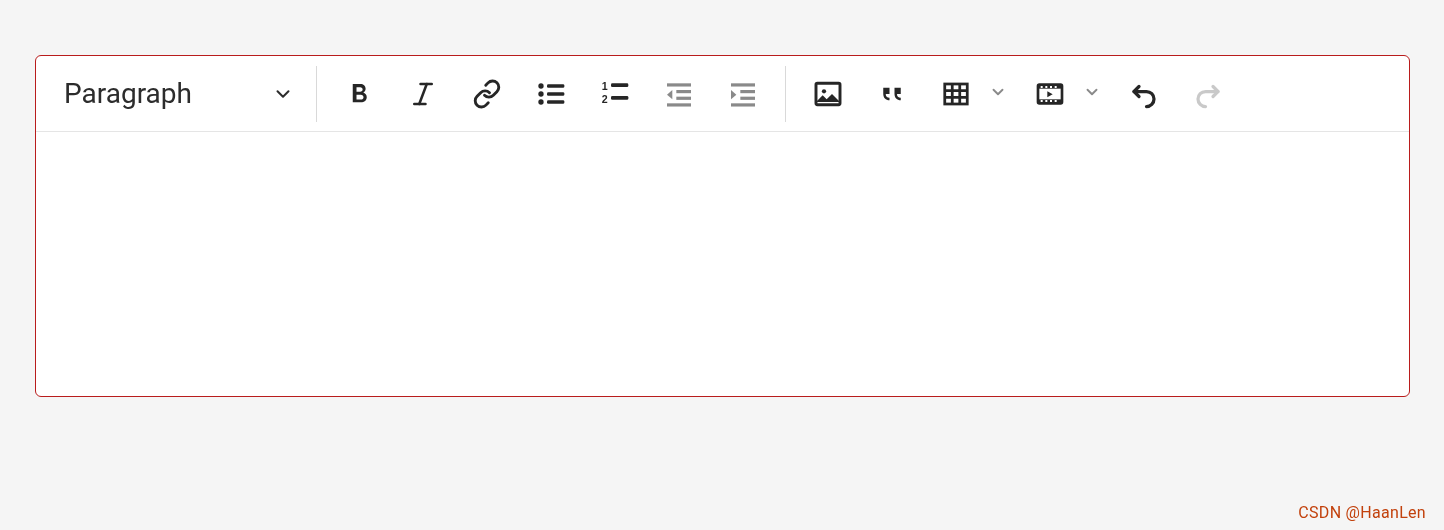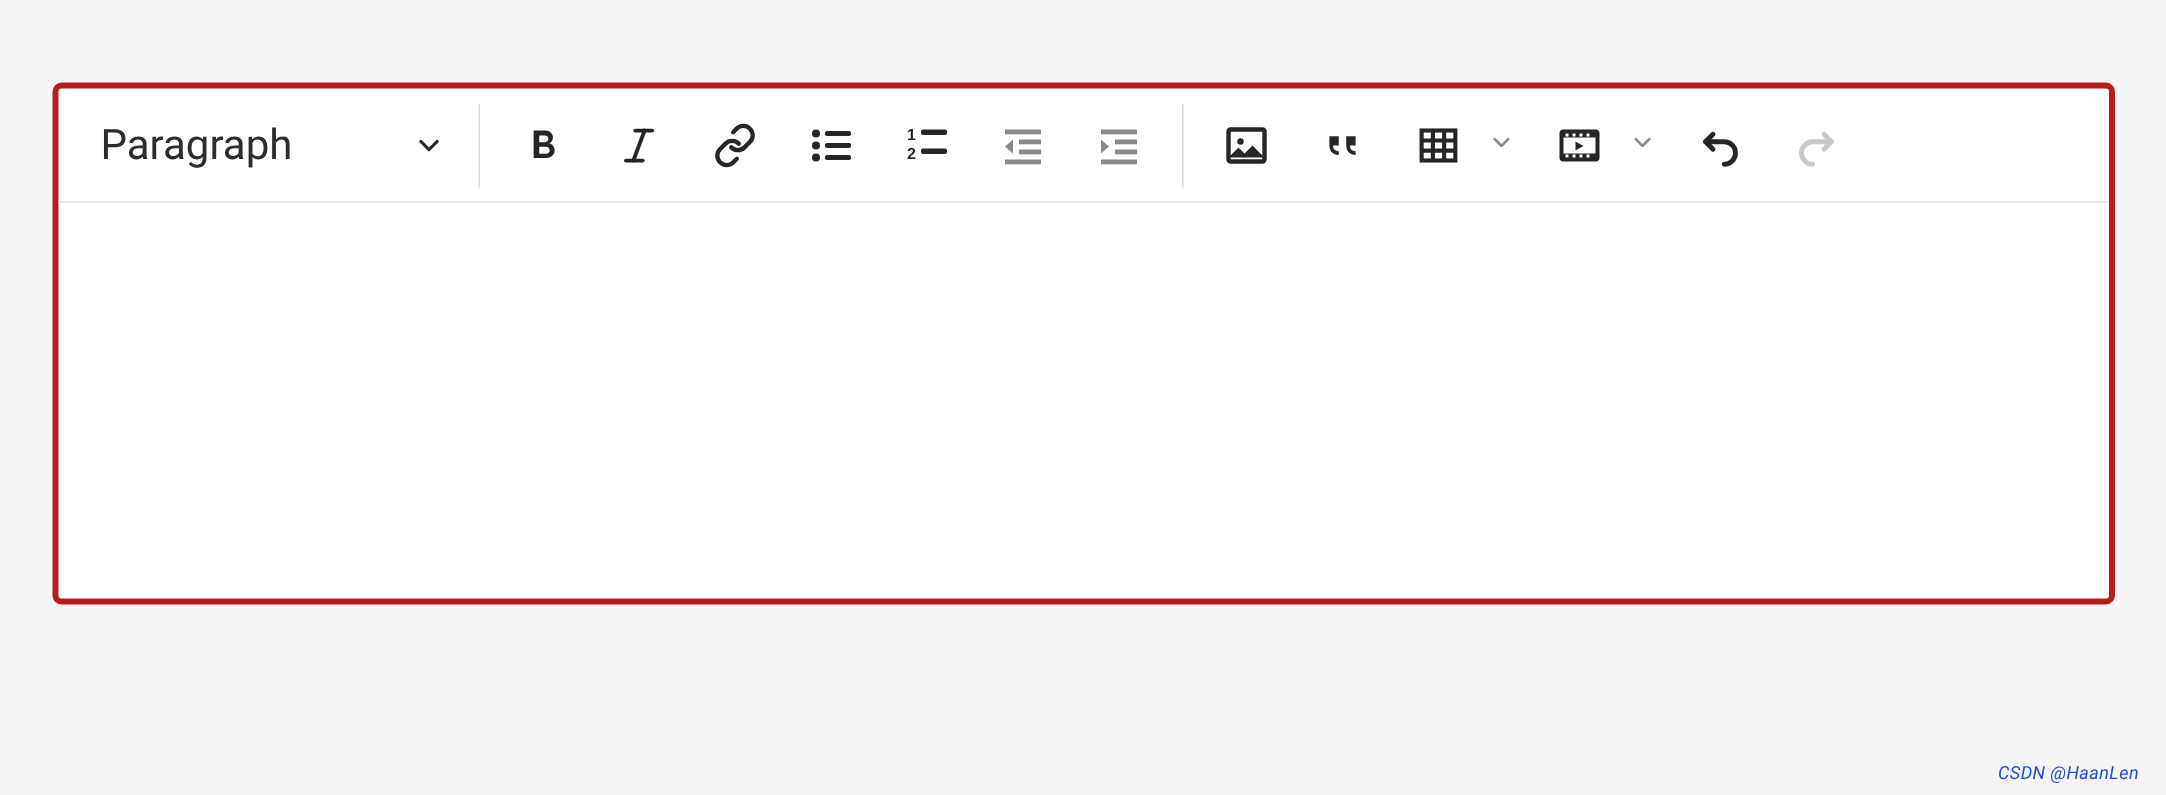--- a/index.html
+++ b/index.html
@@ -11,21 +11,21 @@
     width: 1444px;
     height: 530px;
     position: relative;
   }
   .editor-wrap {
     position: absolute;
     left: 35px;
     top: 55px;
     width: 1375px;
     background: #fff;
-    border: 4px solid #b91c1c;
+    border: 1px solid #b91c1c;
     border-radius: 6px;
   }
   .toolbar {
     height: 76px;
     border-bottom: 1px solid #e5e5e5;
     display: flex;
     align-items: center;
     padding: 0 12px;
   }
   .para-select {
@@ -72,24 +72,23 @@
     margin-left:-4px;
   }
   .editor-body {
     height: 264px;
     cursor: text;
   }
   .watermark {
     position: absolute;
     right: 18px;
     bottom: 8px;
-    font-size: 12px;
-    color: #1d4ed8;
+    font-size: 16px;
+    color: #c2410c;
     letter-spacing: 0.3px;
-    font-style: italic;
   }
   .disabled { opacity: 0.45; cursor: default; }
 </style>
 </head>
 <body>
 
 <div class="editor-wrap">
   <div class="toolbar">
 
     <div class="para-select">

